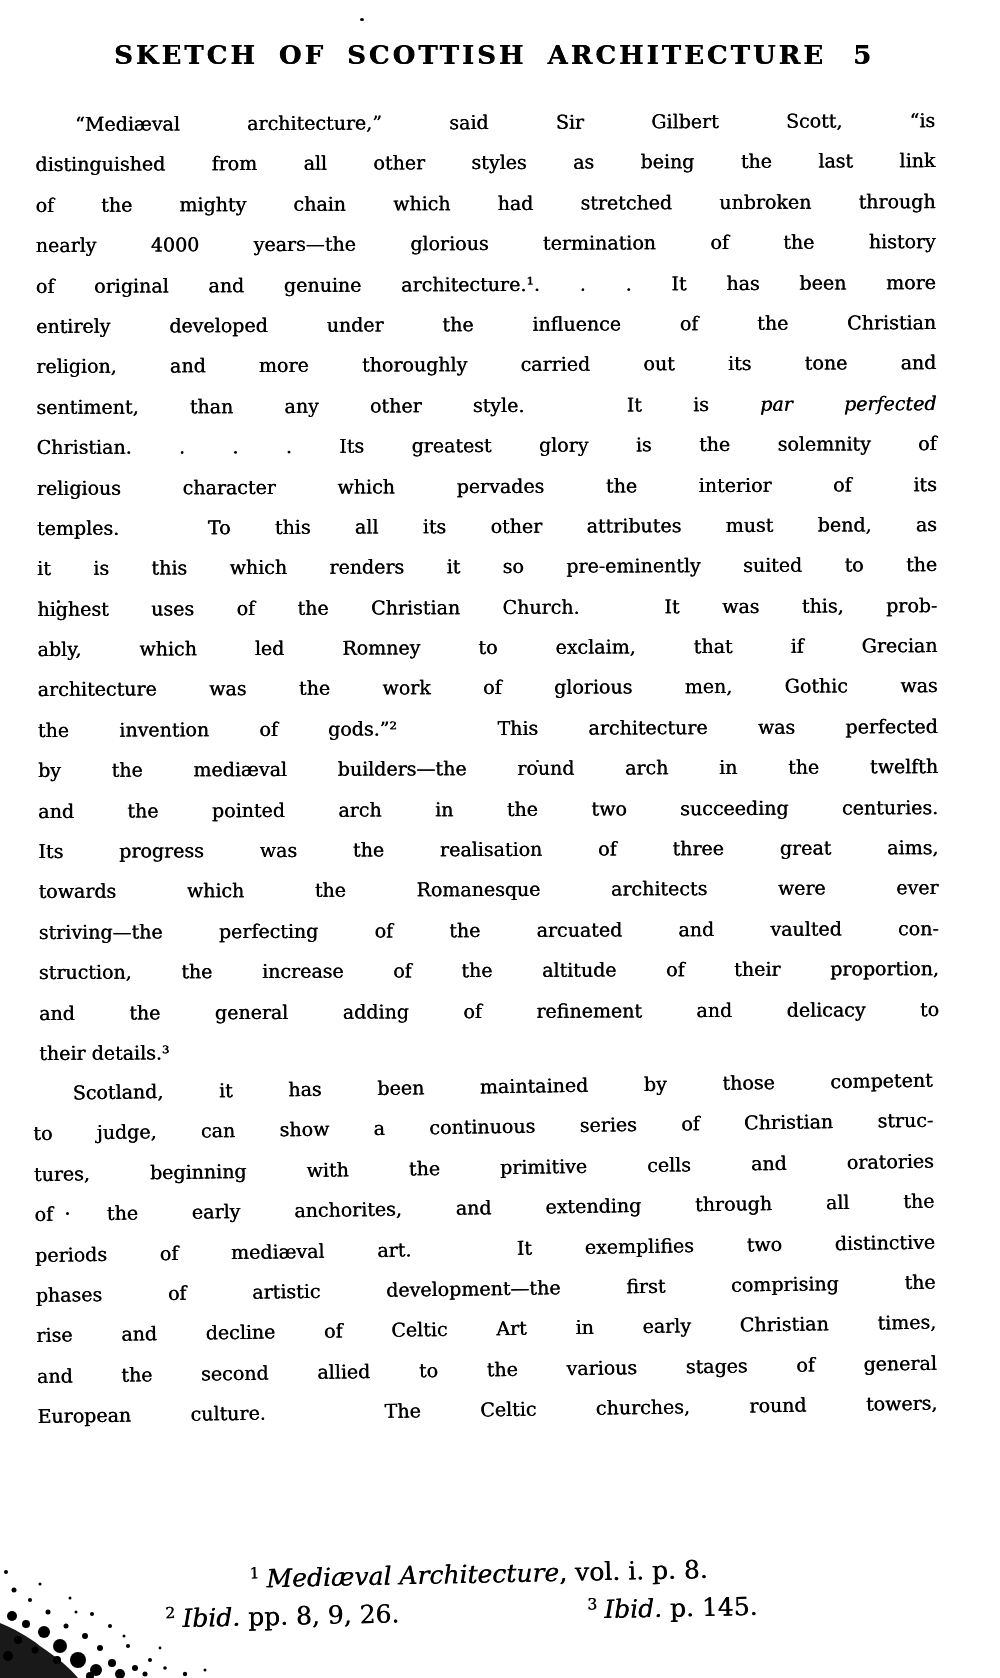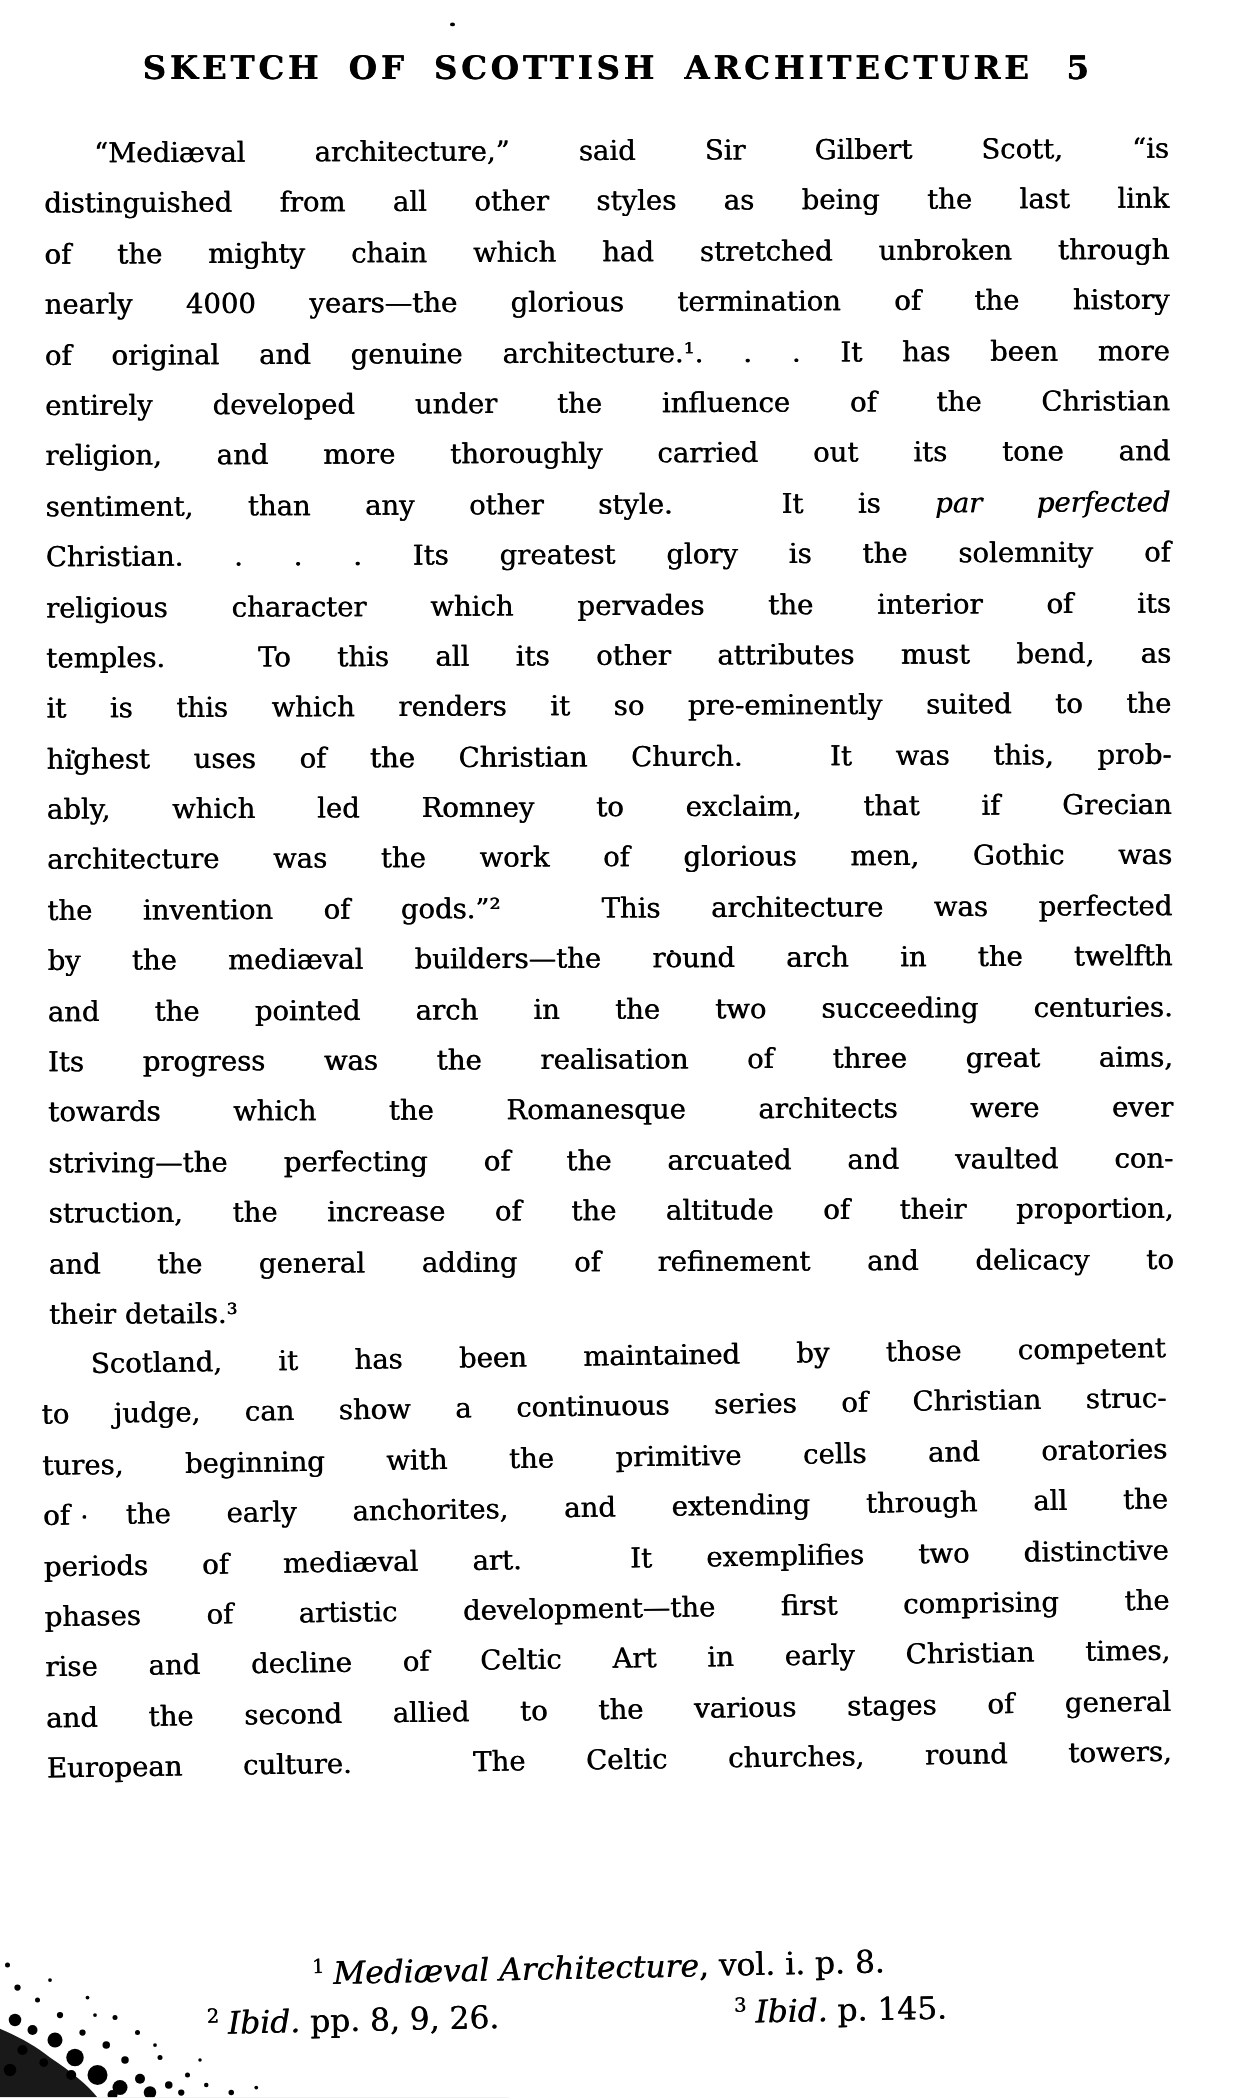--- a/index.html
+++ b/index.html
@@ -13,21 +13,21 @@
     display:block;text-align:center;font-size:26px;font-weight:bold;
     letter-spacing:3px;word-spacing:9px;padding-right:30px;
     text-shadow:0.4px 0 currentColor;
   }
   .page-number{
     position:absolute;top:0;left:818px;font-size:26px;font-weight:bold;
     text-shadow:0.4px 0 currentColor;
   }
   
   .body-text{position:absolute;left:35px;top:104px;width:900px;
-    font-size:22px;line-height:40.4px;text-shadow:0.45px 0 currentColor;}
+    font-size:19px;line-height:40.4px;text-shadow:0.45px 0 currentColor;}
   .para1{transform:rotate(-0.25deg);transform-origin:0 0;}
   .para2{transform:rotate(-0.85deg);transform-origin:0 50%;}
   .line{
     width:100%;text-align:justify;text-align-last:justify;
     white-space:normal;height:40.4px;overflow:visible;
   }
   .line.first{text-indent:40px;}
   .line.short-last{text-align:left;text-align-last:left;}
   .ital{font-style:italic;}
   

